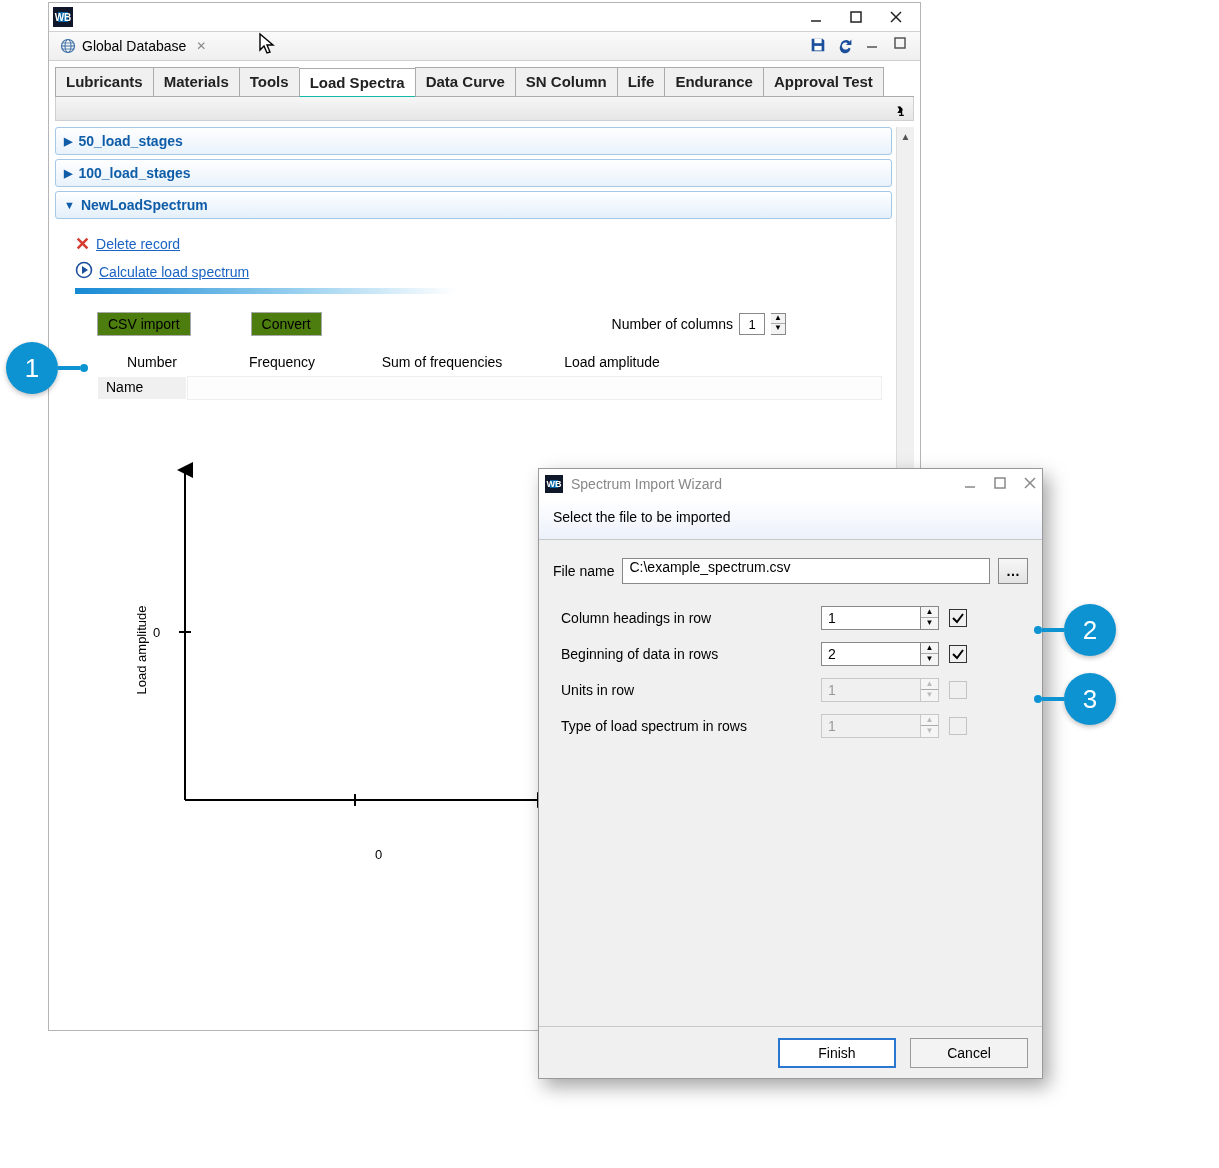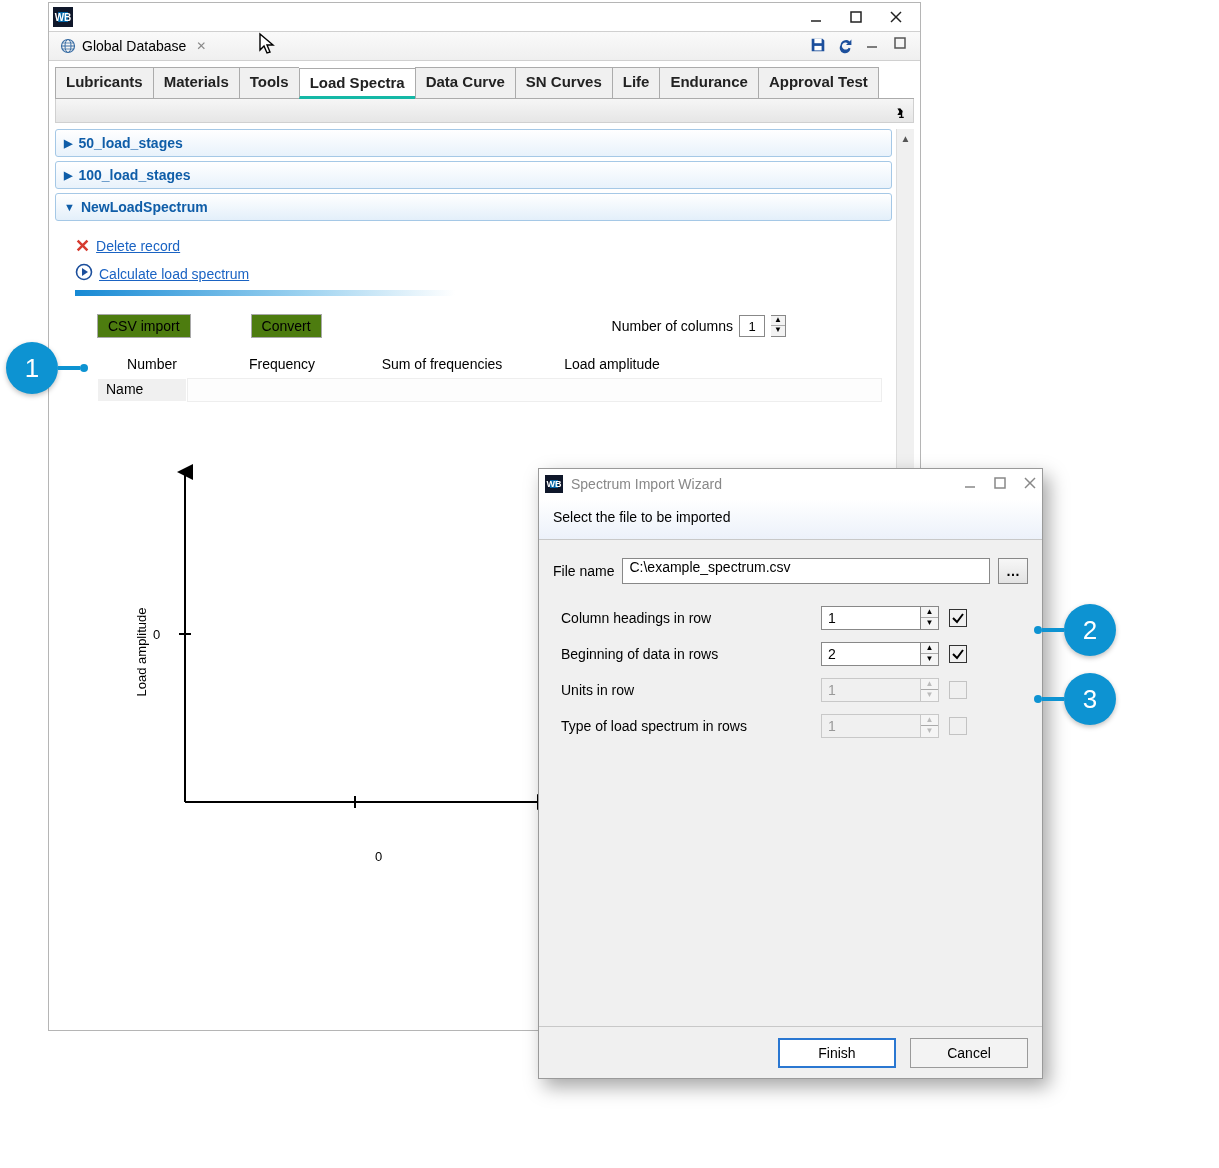--- a/index.html
+++ b/index.html
@@ -72,21 +72,21 @@
     border-right: none;
     background: #f0f0f0;
     color: #222;
     cursor: default;
   }
   .cat-tab:last-child { border-right: 1px solid #ababab; }
   .cat-tab.active {
     background: #fff;
     position: relative;
     top: 1px;
-    border-bottom: 3px solid #14b8a6;
+    border-bottom: 1px solid #14b8a6;
   }
   .subbar {
     height: 24px;
     background: linear-gradient(#f6f6f6,#e6e6e6);
     display:flex; justify-content: flex-end; align-items:center;
     padding-right:10px; font-size:13px; font-weight:bold;
     margin: 0 6px;
     border: 1px solid #d0d0d0; border-top:none;
   }
   .subbar-chevrons { font-size:16px; letter-spacing:-4px; margin-right: -2px;}
@@ -348,21 +348,21 @@
       </span>
     </div>
   </div>
 
   <div class="category-tabs">
     <div class="cat-tab">Lubricants</div>
     <div class="cat-tab">Materials</div>
     <div class="cat-tab">Tools</div>
     <div class="cat-tab active">Load Spectra</div>
     <div class="cat-tab">Data Curve</div>
-    <div class="cat-tab">SN Curves</div>
+    <div class="cat-tab">SN Column</div>
     <div class="cat-tab">Life</div>
     <div class="cat-tab">Endurance</div>
     <div class="cat-tab">Approval Test</div>
   </div>
 
   <div class="subbar">
     <span class="subbar-chevrons">››</span>
     <span class="subbar-sub">1</span>
   </div>
 

